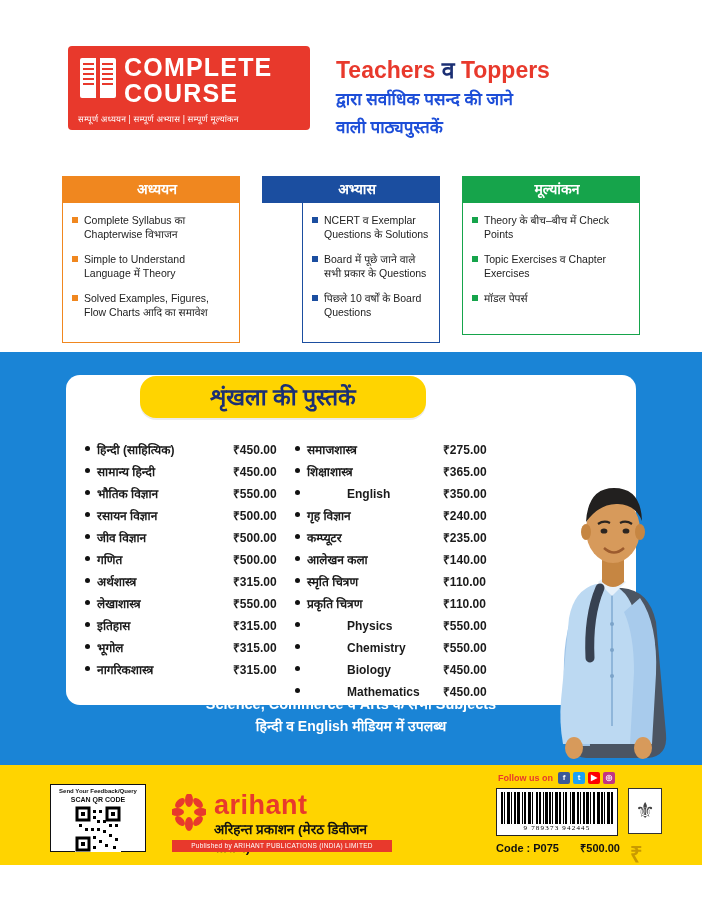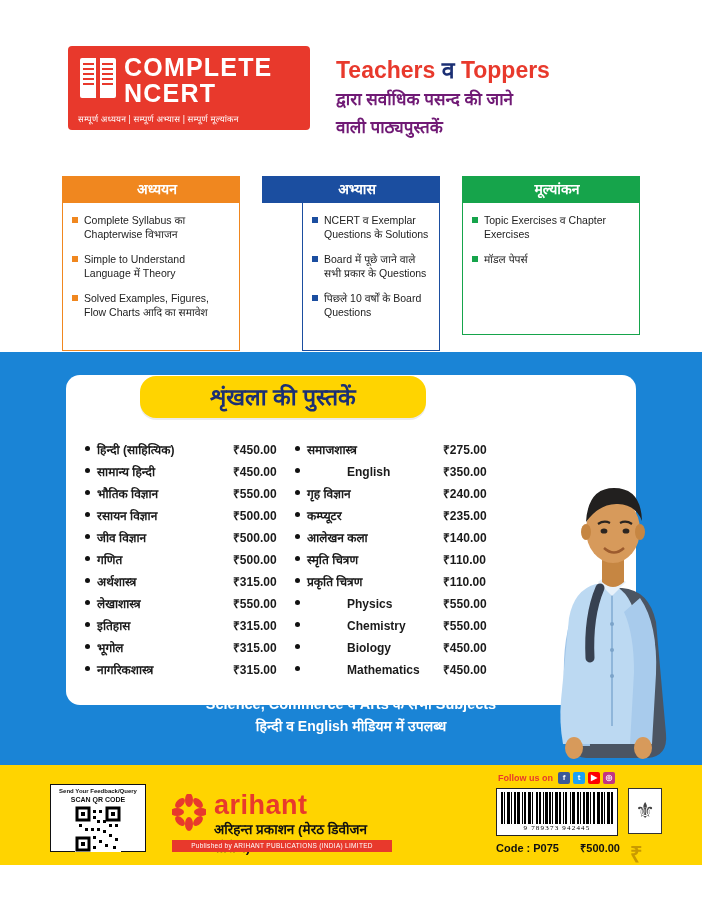--- a/index.html
+++ b/index.html
@@ -91,21 +91,21 @@
     font-size: 23px;
     font-weight: bold;
     color: #e8392c;
     line-height: 28px;
   }
   .headline-1 .dark {
     color: #1b2f74;
   }
   .headline-2 {
     font-size: 17px;
-    color: #701a75;
+    color: #1d4ed8;
     line-height: 25px;
     font-weight: bold;
     margin-top: 3px;
   }
 
   
   .features {
     position: absolute;
     left: 62px;
     top: 176px;
@@ -124,21 +124,21 @@
     text-align: center;
     color: #fff;
     font-size: 14px;
     font-weight: bold;
     padding-left: 12px;
   }
   .feature .f-body {
     border: 1px solid #ccc;
     border-top: none;
     min-height: 132px;
-    padding: 10px 8px 20px 9px;
+    padding: 10px 8px 12px 9px;
     box-sizing: border-box;
   }
   .feature.orange .f-head { background: #f0871f; }
   .feature.orange .f-body { border-color: #f0871f; }
   .feature.blue .f-head { background: #1b4ea0; }
   .feature.blue .f-body { border-color: #1b4ea0; margin-left: 40px; }
   .feature.green .f-head { background: #16a44b; }
   .feature.green .f-body { border-color: #16a44b; }
 
   .f-item {
@@ -446,21 +446,21 @@
         <span class="book-icon">
           <svg width="40" height="44" viewBox="0 0 40 44">
             <rect x="2" y="2" width="36" height="40" rx="2" fill="#ffffff"></rect>
             <rect x="18" y="2" width="4" height="40" fill="#e8392c"></rect>
             <path d="M5 8 H16 M5 13 H16 M5 18 H16 M5 23 H16 M5 28 H16" stroke="#e8392c" stroke-width="2" fill="none"></path>
             <path d="M24 8 H35 M24 13 H35 M24 18 H35 M24 23 H35 M24 28 H35" stroke="#e8392c" stroke-width="2" fill="none"></path>
           </svg>
         </span>
         <span class="logo-words">
           <div class="logo-line1">COMPLETE</div>
-          <div class="logo-line2">NCERT</div>
+          <div class="logo-line2">COURSE</div>
         </span>
       </div>
       <div class="logo-sub">सम्पूर्ण अध्ययन | सम्पूर्ण अभ्यास | सम्पूर्ण मूल्यांकन</div>
     </div>
 
     <div class="headline">
       <div class="headline-1">
         <span>Teachers</span>
         <span class="dark">व</span>
         <span>Toppers</span>
@@ -505,20 +505,24 @@
             <span>पिछले 10 वर्षों के Board Questions</span>
           </div>
         </div>
       </div>
 
       <div class="feature green">
         <div class="f-head">मूल्यांकन</div>
         <div class="f-body">
           <div class="f-item">
             <span class="f-bullet"></span>
+            <span>Theory के बीच–बीच में Check Points</span>
+          </div>
+          <div class="f-item">
+            <span class="f-bullet"></span>
             <span>Topic Exercises व Chapter Exercises</span>
           </div>
           <div class="f-item">
             <span class="f-bullet"></span>
             <span>मॉडल पेपर्स</span>
           </div>
         </div>
       </div>
 
     </div>
@@ -587,20 +591,25 @@
           <span class="p-name">नागरिकशास्त्र</span>
           <span class="p-price">₹315.00</span>
         </div>
     </div>
 
     <div class="price-col">
       <div class="price-row">
           <span class="p-dot"></span>
           <span class="p-name">समाजशास्त्र</span>
           <span class="p-price">₹275.00</span>
+        </div>
+      <div class="price-row">
+          <span class="p-dot"></span>
+          <span class="p-name">शिक्षाशास्त्र</span>
+          <span class="p-price">₹365.00</span>
         </div>
       <div class="price-row">
           <span class="p-dot"></span>
           <span class="p-name latin">English</span>
           <span class="p-price">₹350.00</span>
         </div>
       <div class="price-row">
           <span class="p-dot"></span>
           <span class="p-name">गृह विज्ञान</span>
           <span class="p-price">₹240.00</span>

